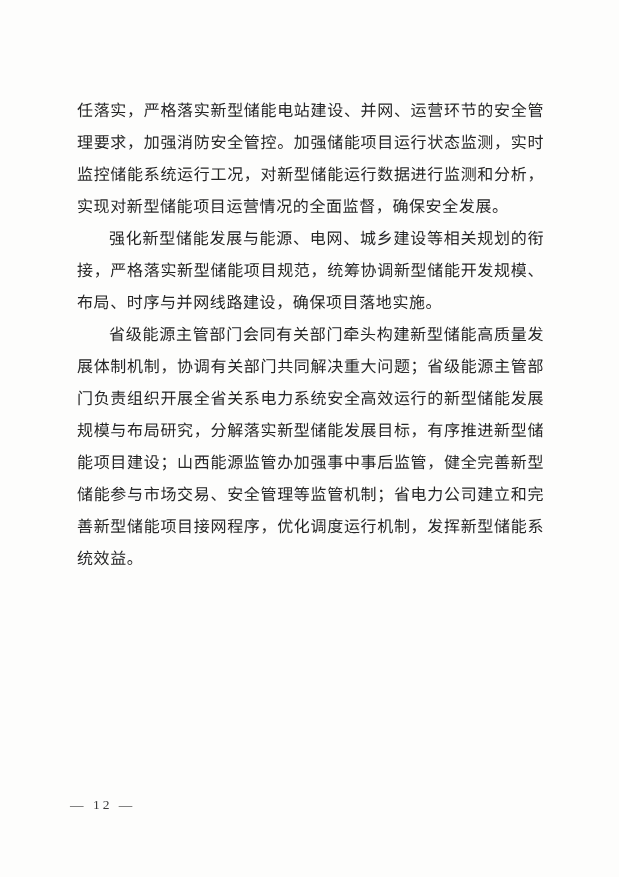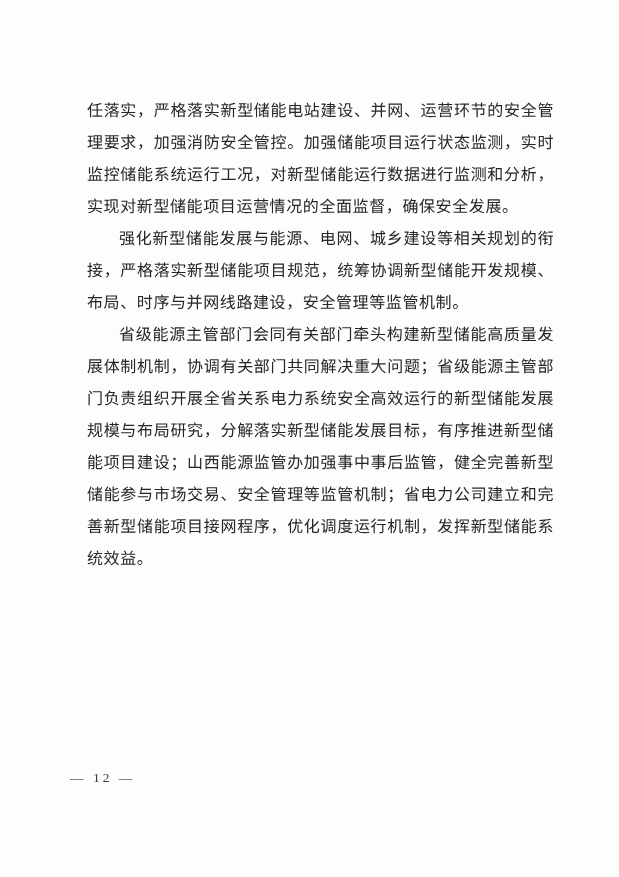--- a/index.html
+++ b/index.html
@@ -12,21 +12,21 @@
     width: 619px;
     height: 877px;
     background: #fdfdfc;
     font-family: "Liberation Serif", serif;
     color: #262626;
     overflow: hidden;
     box-sizing: border-box;
   }
   .content {
     position: absolute;
-    left: 87px;
+    left: 77px;
     top: 95px;
     width: 467px;
   }
   .body-text {
     margin: 0;
     font-size: 16px;
     line-height: 32px;
     letter-spacing: 0.6px;
     text-align: justify;
     text-justify: inter-character;
@@ -54,38 +54,38 @@
     line-height: 32px;
     font-weight: 700;
     font-family: "Liberation Serif", serif;
     text-indent: 2em;
     letter-spacing: 0.8px;
     color: #1f1f1f;
   }
   .page-number {
     position: absolute;
     left: 70px;
-    top: 770px;
+    top: 797px;
     font-size: 13.5px;
     letter-spacing: 3px;
     color: #3a3a3a;
     font-family: "Liberation Serif", serif;
   }
 </style>
 </head>
 <body>
 
 <div class="page">
   <div class="content">
 
     <p class="body-text no-indent">任落实，严格落实新型储能电站建设、并网、运营环节的安全管理要求，加强消防安全管控。加强储能项目运行状态监测，实时监控储能系统运行工况，对新型储能运行数据进行监测和分析，实现对新型储能项目运营情况的全面监督，确保安全发展。</p>
 
 
 
-    <p class="body-text first-line-indent">强化新型储能发展与能源、电网、城乡建设等相关规划的衔接，严格落实新型储能项目规范，统筹协调新型储能开发规模、布局、时序与并网线路建设，安全管理等监管机制。</p>
+    <p class="body-text first-line-indent">强化新型储能发展与能源、电网、城乡建设等相关规划的衔接，严格落实新型储能项目规范，统筹协调新型储能开发规模、布局、时序与并网线路建设，确保项目落地实施。</p>
 
 
     <p class="body-text first-line-indent">省级能源主管部门会同有关部门牵头构建新型储能高质量发展体制机制，协调有关部门共同解决重大问题；省级能源主管部门负责组织开展全省关系电力系统安全高效运行的新型储能发展规模与布局研究，分解落实新型储能发展目标，有序推进新型储能项目建设；山西能源监管办加强事中事后监管，健全完善新型储能参与市场交易、安全管理等监管机制；省电力公司建立和完善新型储能项目接网程序，优化调度运行机制，发挥新型储能系统效益。</p>
 
 
 
   </div>
 
   <div class="page-number">— 12 —</div>
 </div>

